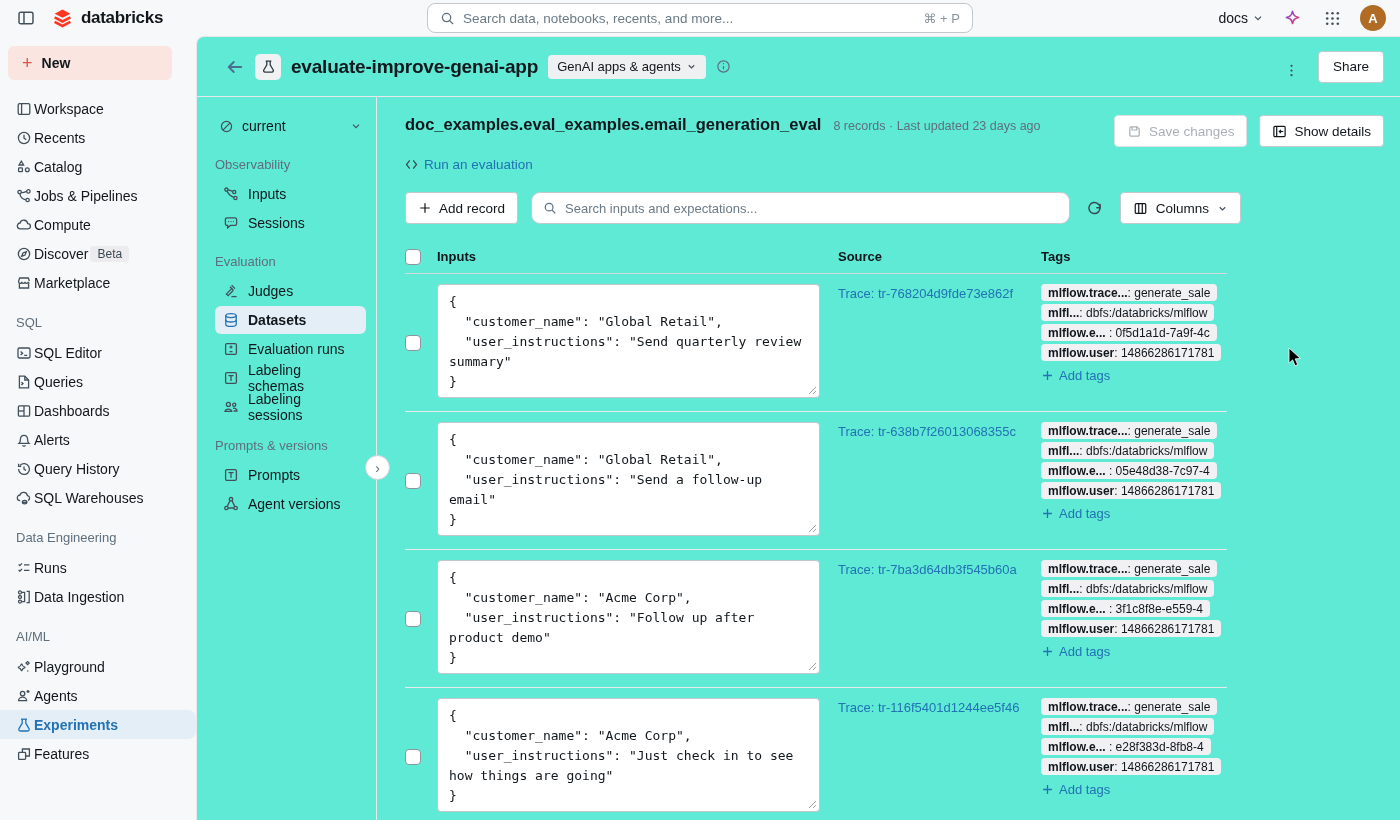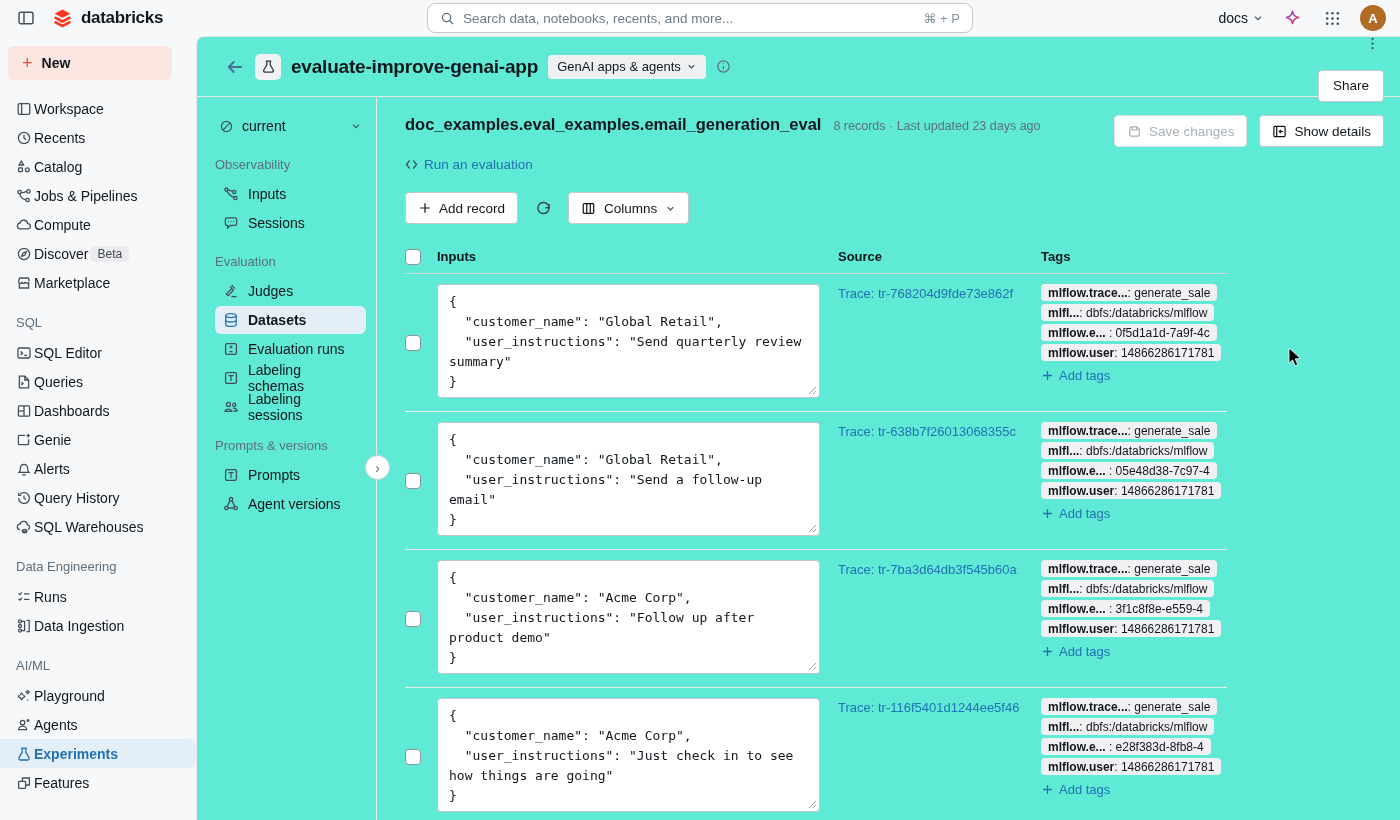--- a/index.html
+++ b/index.html
@@ -35,21 +35,21 @@
   .sec-label { font-size:13px; color:#5E6F7D; padding:18px 0 8px 16px; }
   .beta { background:#ECECEE; border-radius:4px; font-size:12px; padding:1px 7px; color:#3B4750; }
 
   
   .panel { flex:1; background:#5eead4; border-top-left-radius:8px; border:1px solid #E6E8EA; border-right:none; border-bottom:none; display:flex; flex-direction:column; overflow:hidden; }
   .panel-header { height:60px; flex:none; display:flex; align-items:center; padding:0 16px 0 28px; gap:10px; border-bottom:1px solid #E6E8EA; }
   .back-btn { color:#49708F; background:none; border:none; cursor:pointer; display:flex; }
   .exp-icon-box { width:26px; height:26px; border-radius:5px; background:#F0F1F2; display:flex; align-items:center; justify-content:center; color:#2F3A42; }
   .page-title { font-size:19px; font-weight:700; letter-spacing:-0.2px; }
   .hdr-badge { display:flex; align-items:center; gap:5px; background:#EFF0F1; border-radius:4px; height:24px; padding:0 9px; font-size:13px; cursor:pointer; color:#11171C; }
-  .hdr-right { margin-left:auto; display:flex; align-items:flex-end; gap:14px;flex-direction:column; }
+  .hdr-right { margin-left:auto; display:flex; align-items:flex-end; gap:14px; }
   .share-btn { height:32px; padding:0 14px; background:#fff; border:1px solid #C4C9CD; border-radius:4px; font-size:13.5px; font-weight:500; color:#11171C; cursor:pointer; }
 
   .panel-body { flex:1; display:flex; position:relative; min-height:0; }
 
   
   .subnav { width:180px; flex:none; padding:14px 10px 0 18px; border-right:1px solid #E6E8EA; }
   .sn-current { display:flex; align-items:center; gap:8px; height:30px; cursor:pointer; padding:0 4px; }
   .sn-current .lbl { flex:1; font-size:14px; }
   .sn-sec { font-size:13px; color:#5E6F7D; padding:16px 0 7px 0; }
   .sn-item { display:flex; align-items:center; gap:9px; height:28px; padding:0 8px; margin:1px 0; border-radius:6px; cursor:pointer; font-size:14px; color:#11171C; }
@@ -278,29 +278,20 @@
     </div>
     <div class="nav-item">
       <span class="ic">
           <svg width="16" height="16" viewBox="0 0 16 16" fill="none" stroke="currentColor" stroke-width="1.3">
             <rect x="2.4" y="2.8" width="11.2" height="10.4" rx="1.2"></rect>
             <line x1="8" y1="2.8" x2="8" y2="13.2"></line>
             <line x1="2.4" y1="8" x2="8" y2="8"></line>
           </svg>
         </span>
       <span>Dashboards</span>
-    </div>
-    <div class="nav-item">
-      <span class="ic">
-          <svg width="16" height="16" viewBox="0 0 16 16" fill="none" stroke="currentColor" stroke-width="1.3">
-            <path d="M9 3.4H3.4a1 1 0 0 0-1 1v7.2a1 1 0 0 0 1 1h8.2a1 1 0 0 0 1-1V7.2"></path>
-            <path d="M12.2 1.8v3.6M10.4 3.6H14"></path>
-          </svg>
-        </span>
-      <span>Genie</span>
     </div>
     <div class="nav-item">
       <span class="ic">
           <svg width="16" height="16" viewBox="0 0 16 16" fill="none" stroke="currentColor" stroke-width="1.3">
             <path d="M3 11.4h10c-1-.9-1.4-2.4-1.4-3.8 0-2.4-1-4.2-3.6-4.2S4.4 5.2 4.4 7.6c0 1.4-.4 2.9-1.4 3.8Z"></path>
             <path d="M6.6 13.2a1.5 1.5 0 0 0 2.8 0"></path>
           </svg>
         </span>
       <span>Alerts</span>
     </div>
@@ -589,20 +580,29 @@
 
         <div class="toolbar">
           <button class="btn">
             <span class="ic">
                 <svg width="14" height="14" viewBox="0 0 16 16" fill="none" stroke="currentColor" stroke-width="1.4">
                   <path d="M8 2.6v10.8M2.6 8h10.8"></path>
                 </svg>
               </span>
             <span>Add record</span>
           </button>
+          <div class="tb-search">
+            <span class="ic" style="color:#5E6F7D">
+                <svg width="14" height="14" viewBox="0 0 16 16" fill="none" stroke="currentColor" stroke-width="1.4">
+                  <circle cx="7" cy="7" r="4.4"></circle>
+                  <line x1="10.4" y1="10.4" x2="14" y2="14"></line>
+                </svg>
+              </span>
+            <input placeholder="Search inputs and expectations..." style="">
+          </div>
           <button class="icon-btn refresh-btn">
             <span class="ic">
                 <svg width="17" height="17" viewBox="0 0 16 16" fill="none" stroke="currentColor" stroke-width="1.4" stroke-linecap="round">
                   <path d="M13.2 4.2v3h-3"></path>
                   <path d="M13.1 7A5.2 5.2 0 1 1 11.6 3.9l1.6 1.5"></path>
                 </svg>
               </span>
           </button>
           <button class="btn columns-btn">
             <span class="ic">

